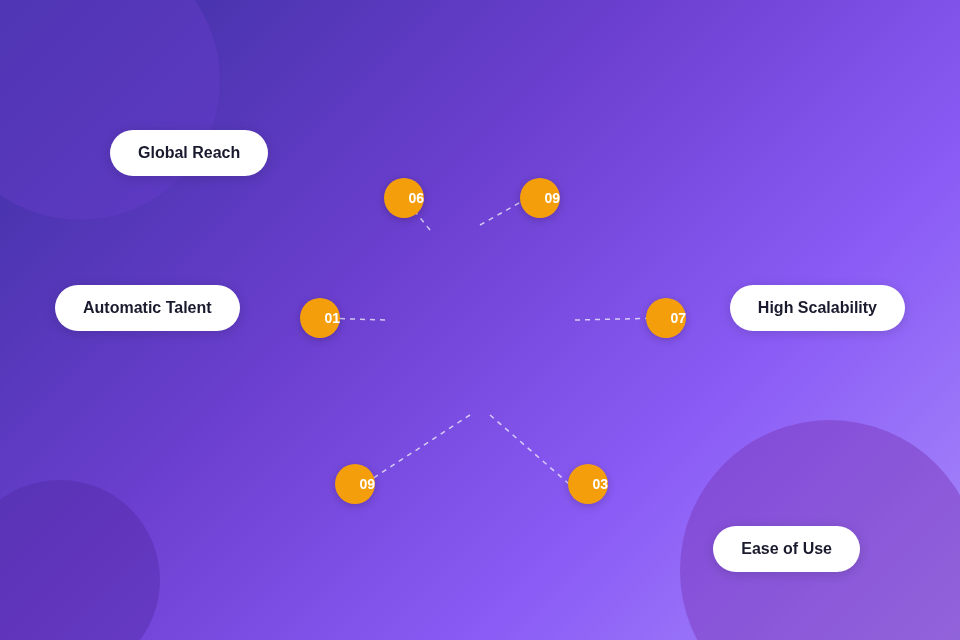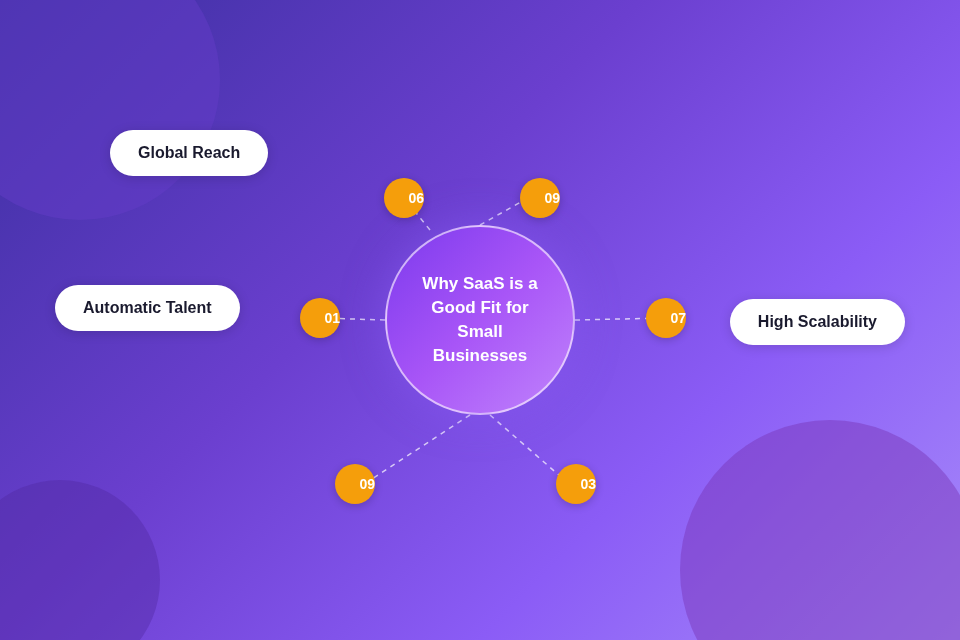--- a/index.html
+++ b/index.html
@@ -144,26 +144,26 @@
       white-space: nowrap;
       box-shadow: 0 2px 12px rgba(0,0,0,0.15);
     }
 
     
     
     .pill-01 { top: 130px; right: 80px; }
     .badge-01 { top: 178px; left: 520px; }
 
     
-    .pill-02 { top: 299px; right: 55px; }
+    .pill-02 { top: 285px; right: 55px; }
     .badge-02 { top: 298px; left: 646px; }
 
     
     .pill-03 { bottom: 68px; right: 100px; }
-    .badge-03 { bottom: 136px; left: 556px; }
+    .badge-03 { bottom: 136px; left: 568px; }
 
     
     .pill-04 { bottom: 68px; left: 100px; }
     .badge-04 { bottom: 136px; left: 335px; }
 
     
     .pill-05 { top: 285px; left: 55px; }
     .badge-05 { top: 298px; left: 300px; }
 
     
@@ -189,35 +189,35 @@
 
     <line x1="490" y1="415" x2="576" y2="490" stroke="white" stroke-width="1.5" stroke-dasharray="5,5" opacity="0.7"></line>
 
     <line x1="470" y1="415" x2="355" y2="490" stroke="white" stroke-width="1.5" stroke-dasharray="5,5" opacity="0.7"></line>
 
     <line x1="385" y1="320" x2="320" y2="318" stroke="white" stroke-width="1.5" stroke-dasharray="5,5" opacity="0.7"></line>
 
     <line x1="430" y1="230" x2="404" y2="198" stroke="white" stroke-width="1.5" stroke-dasharray="5,5" opacity="0.7"></line>
   </svg>
 
-  <div class="center-circle">
-    <span>Why SaaS is a<br>Good Fit for<br>Small<br>Businesses</span>
-  </div>
 
   <div class="badge badge-01">
     <span>09</span>
   </div>
 
   <div class="pill pill-02">
     <span>High Scalability</span>
   </div>
   <div class="badge badge-02">
     <span>07</span>
   </div>
 
+  <div class="pill pill-03">
+    <span>Ease of Use</span>
+  </div>
   <div class="badge badge-03">
     <span>03</span>
   </div>
 
   <div class="badge badge-04">
     <span>09</span>
   </div>
 
   <div class="pill pill-05">
     <span>Automatic Talent</span>

